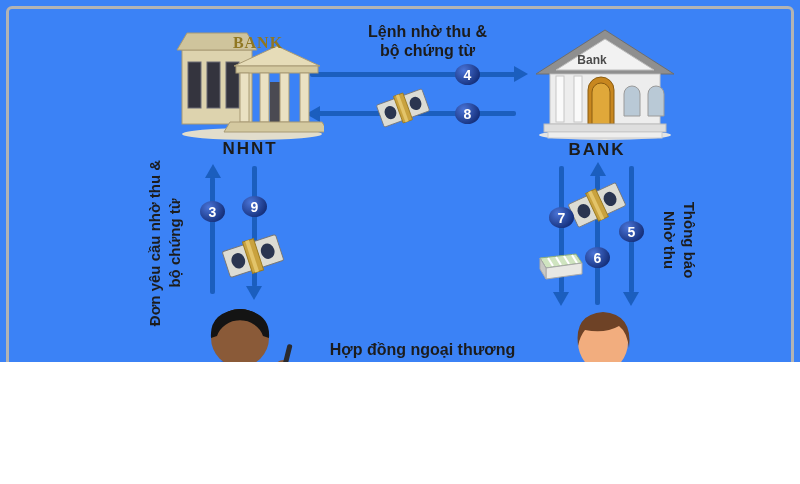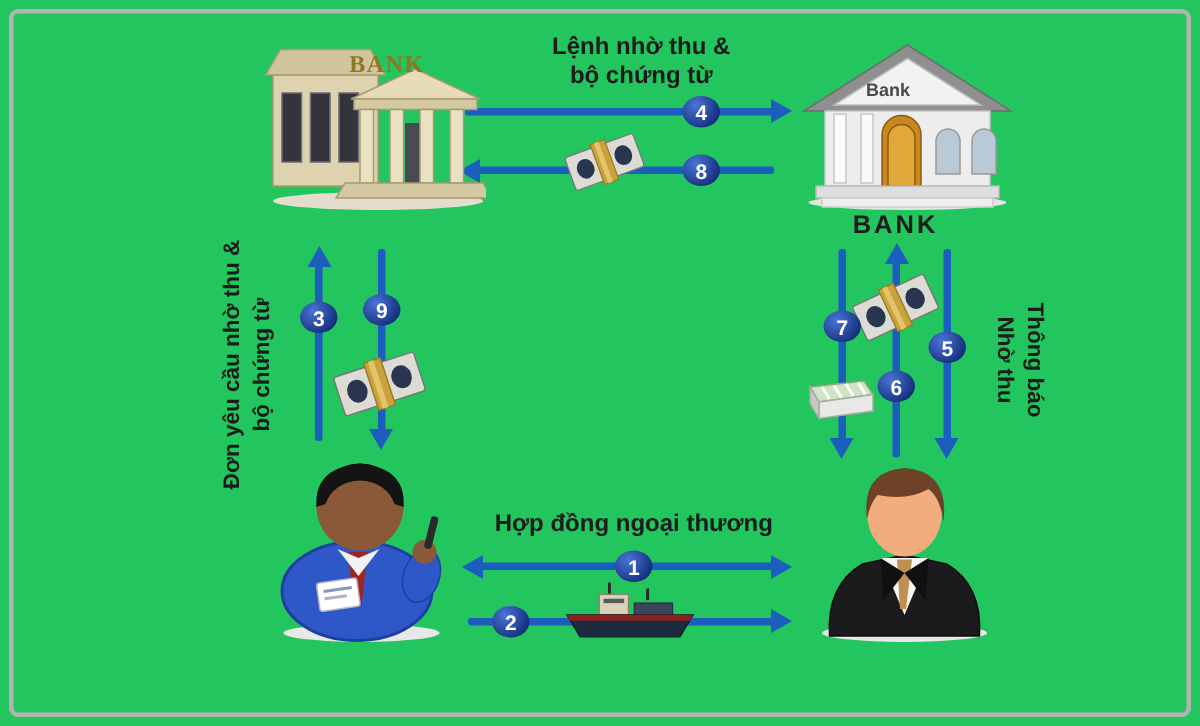--- a/index.html
+++ b/index.html
@@ -1,16 +1,16 @@
 <!DOCTYPE html>
 <html><head>
 <meta charset="utf-8">
 <style>
   html,body{margin:0;padding:0;background:#fff;}
-  .canvas{position:relative;width:800px;height:484px;background:#22c55e;
+  .canvas{position:relative;width:800px;height:362px;background:#3b82f6;
           font-family:"Liberation Sans",sans-serif;overflow:hidden;}
   .frame{position:absolute;left:6px;top:6px;width:782px;height:466px;
          border:3px solid #b3b3b3;border-radius:6px;}
   .lbl{position:absolute;color:#1c1c1c;font-weight:bold;text-align:center;}
   .lbl-sm{font-size:16px;line-height:19px;}
   .lbl-node{font-size:17px;letter-spacing:2px;}
   .lbl-person{font-size:20px;}
   .lbl-rot{font-size:15px;line-height:20px;}
   .rot-ccw{transform:rotate(-90deg);}
   .rot-cw{transform:rotate(90deg);}
@@ -43,20 +43,21 @@
     <polygon points="62,46 148,46 105,26" fill="#e6dcb8" stroke="#a89a74"></polygon>
     <rect x="64" y="46" width="82" height="7" fill="#d4c9a0" stroke="#a89a74"></rect>
     <rect x="98" y="62" width="18" height="40" fill="#4a4a52"></rect>
     <rect x="68" y="53" width="9" height="49" fill="#eae1c2" stroke="#a89a74"></rect>
     <rect x="88" y="53" width="9" height="49" fill="#eae1c2" stroke="#a89a74"></rect>
     <rect x="108" y="53" width="9" height="49" fill="#eae1c2" stroke="#a89a74"></rect>
     <rect x="128" y="53" width="9" height="49" fill="#eae1c2" stroke="#a89a74"></rect>
     <polygon points="58,102 150,102 156,112 52,112" fill="#d4c9a0" stroke="#a89a74"></polygon>
     <text x="86" y="28" text-anchor="middle" font-family="Liberation Serif, serif" font-size="16" font-weight="bold" fill="#907722" letter-spacing="1">BANK</text>
   </svg>
+  <div class="lbl lbl-node" style="left:180px;top:139px;width:140px;">NHNT</div>
 
   <svg class="icon" style="left:530px;top:24px;" width="150" height="116" viewBox="0 0 150 116">
     <ellipse cx="75" cy="111" rx="66" ry="5" fill="#e4e4e4"></ellipse>
     <polygon points="6,50 75,6 144,50" fill="#8f8f8f" stroke="#6e6e6e"></polygon>
     <polygon points="26,46 124,46 75,15" fill="#f2f2f2" stroke="#bdbdbd"></polygon>
     <rect x="20" y="50" width="110" height="50" fill="#ededed" stroke="#c6c6c6"></rect>
     <path d="M58 100 v-34 a13 13 0 0 1 26 0 v34 z" fill="#c8871f" stroke="#8a5c12"></path>
     <path d="M62 100 v-32 a9 9 0 0 1 18 0 v32 z" fill="#e0a83a" stroke="#8a5c12"></path>
     <rect x="26" y="52" width="8" height="46" fill="#fafafa" stroke="#c6c6c6"></rect>
     <rect x="44" y="52" width="8" height="46" fill="#fafafa" stroke="#c6c6c6"></rect>

